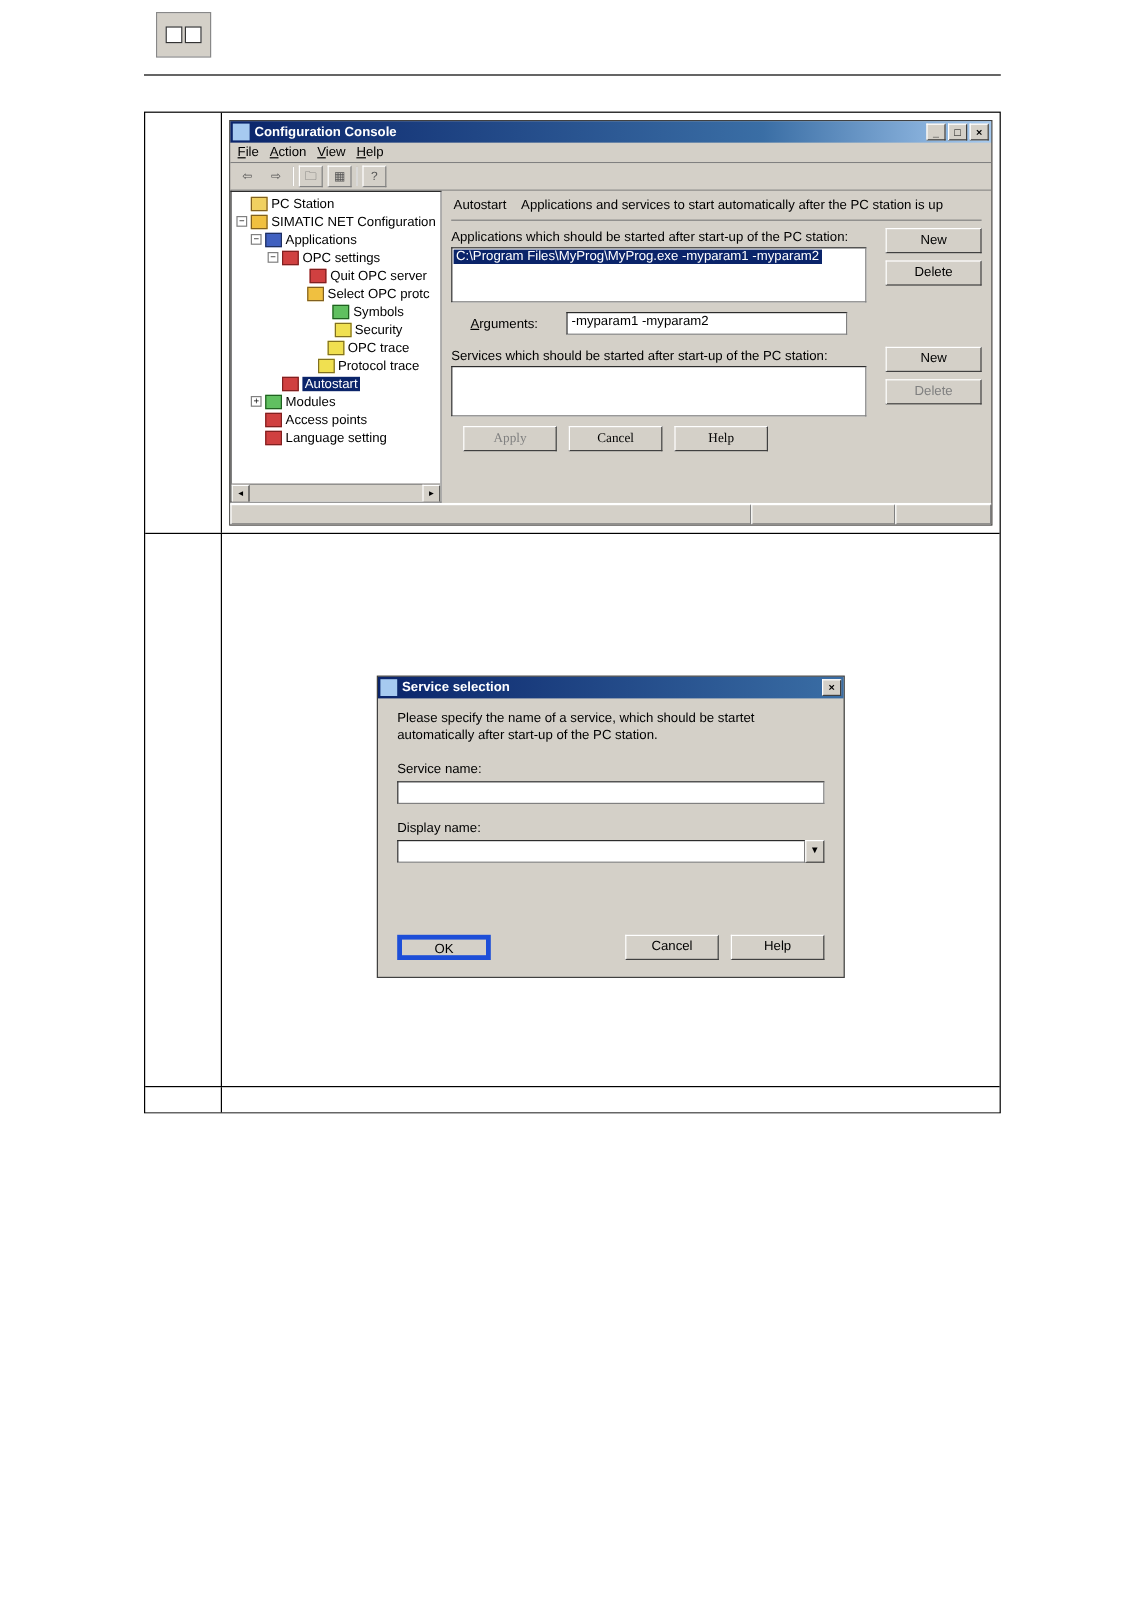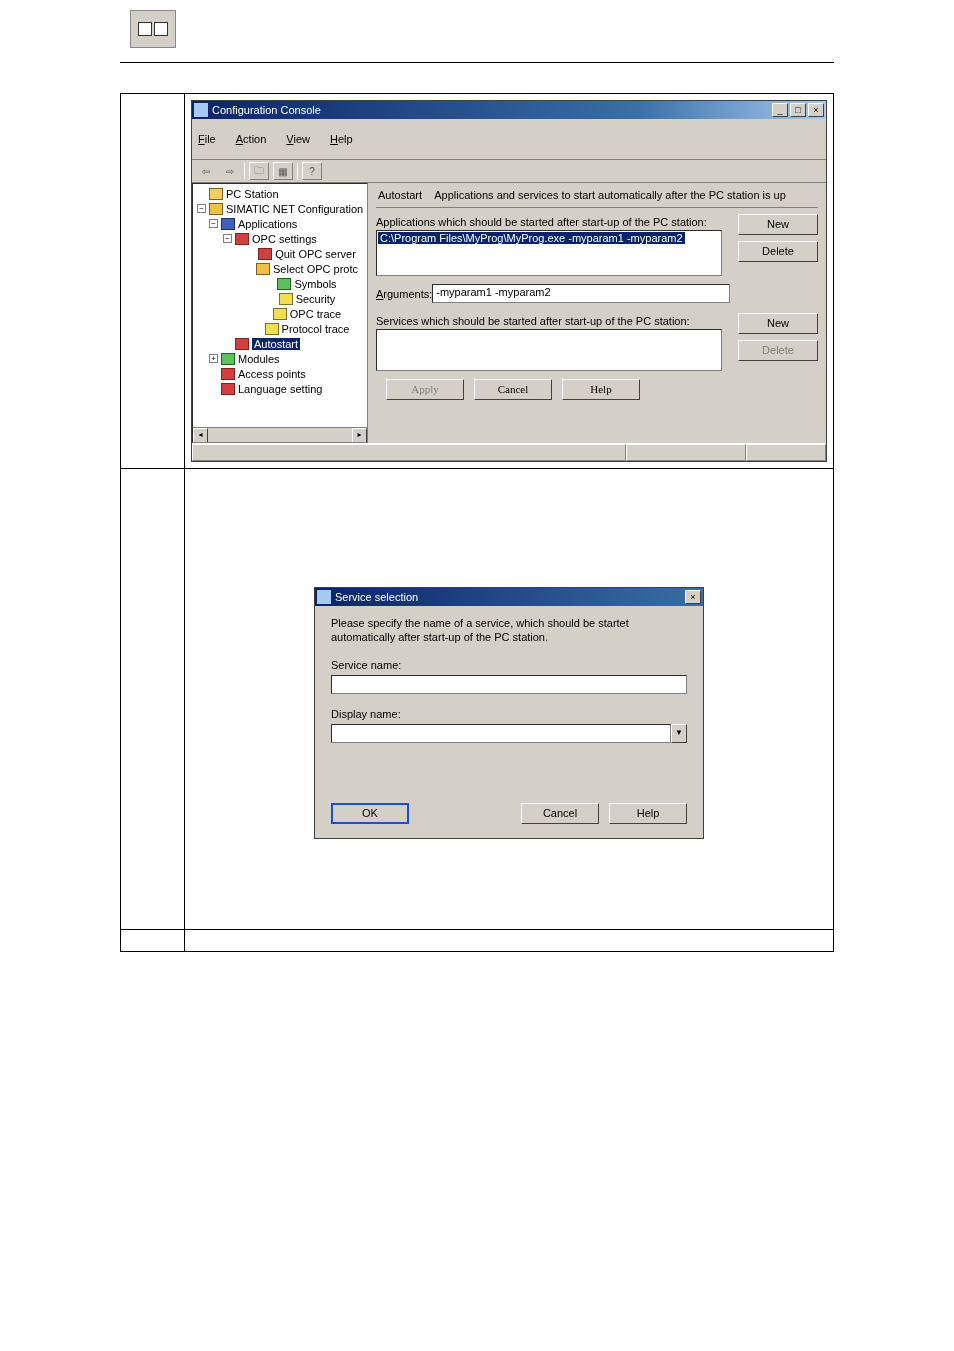--- a/index.html
+++ b/index.html
@@ -51,36 +51,36 @@
     border:1px solid #404040;
     background:#d4d0c8;
     position:relative;
   }
   .titlebar {
     display:flex; align-items:center;
     height:18px;
     background: linear-gradient(to right, #0a246a 0%, #3a6ea5 70%, #a6caf0 100%);
     color:#fff;
     font-size:11px;
-    font-weight:normal;
+    font-weight:bold;
     padding:0 2px;
   }
   .titlebar .ticon {
     width:14px;height:14px;background:#a6caf0;margin-right:4px;
     display:flex;align-items:center;justify-content:center;font-size:8px;color:#003;
   }
   .titlebar .spacer { flex:1; }
   .winbtn {
     width:16px;height:14px;background:#d4d0c8;border:1px solid #fff;
     border-right-color:#404040;border-bottom-color:#404040;
     margin-left:2px; font-size:9px; text-align:center; line-height:12px; color:#000;
   }
   .menubar {
-    display:flex; gap:20px;
-    padding:14px 6px;
+    display:flex; gap:9px;
+    padding:2px 6px;
     background:#d4d0c8;
     border-bottom:1px solid #808080;
   }
   .menuitem { cursor:default; }
   .menuitem u { text-decoration:underline; }
   .toolbar {
     display:flex; align-items:center; gap:4px;
     padding:2px 4px;
     background:#d4d0c8;
     border-bottom:1px solid #808080;
@@ -155,23 +155,23 @@
   .listbox2 { height:42px; background:#fff;border:1px inset #808080; }
 
   .row { display:flex; align-items:flex-start; gap:8px; }
   .grow { flex:1; }
   .side-btns { display:flex;flex-direction:column;gap:6px;width:80px; margin-left:8px;}
   .btn {
     height:21px;border:1px solid #fff;border-right-color:#404040;border-bottom-color:#404040;
     background:#d4d0c8;text-align:center;line-height:19px;font-size:11px;cursor:default;
   }
   .btn.disabled { color:#808080; }
-  .btn.default { border:2px solid #1d4ed8; line-height:17px; }
-
-  .arg-row { display:flex; align-items:center; margin:8px 0 10px 0;}
+  .btn.default { border:4px solid #1d4ed8; line-height:17px; }
+
+  .arg-row { display:flex; align-items:center; gap:24px; margin:8px 0 10px 16px;}
   .arg-input {
     flex:1; height:19px; background:#fff; border:1px inset #808080; padding:1px 3px;
   }
 
   .btm-btns { display:flex; gap:10px; margin-top:8px; margin-left:10px;}
   .btm-btns .btn { width:78px;font-family:Liberation Serif, serif; }
 
   .statusbar {
     height:18px;border-top:1px solid #fff;background:#d4d0c8;
     display:flex;

